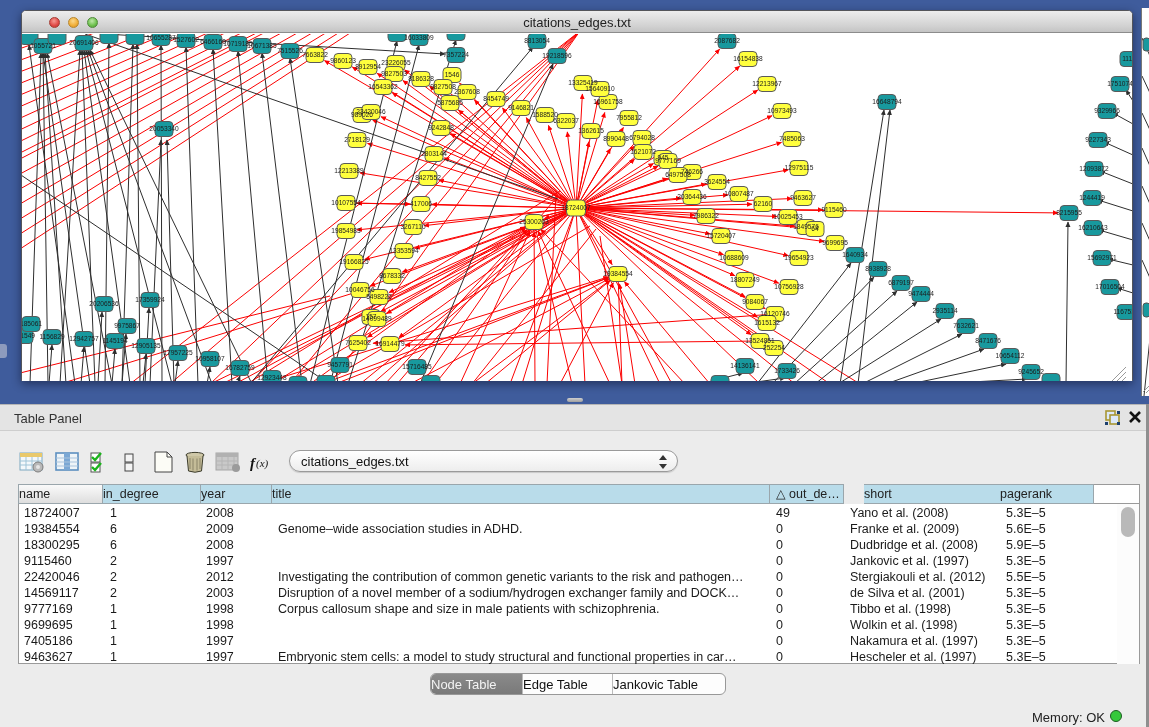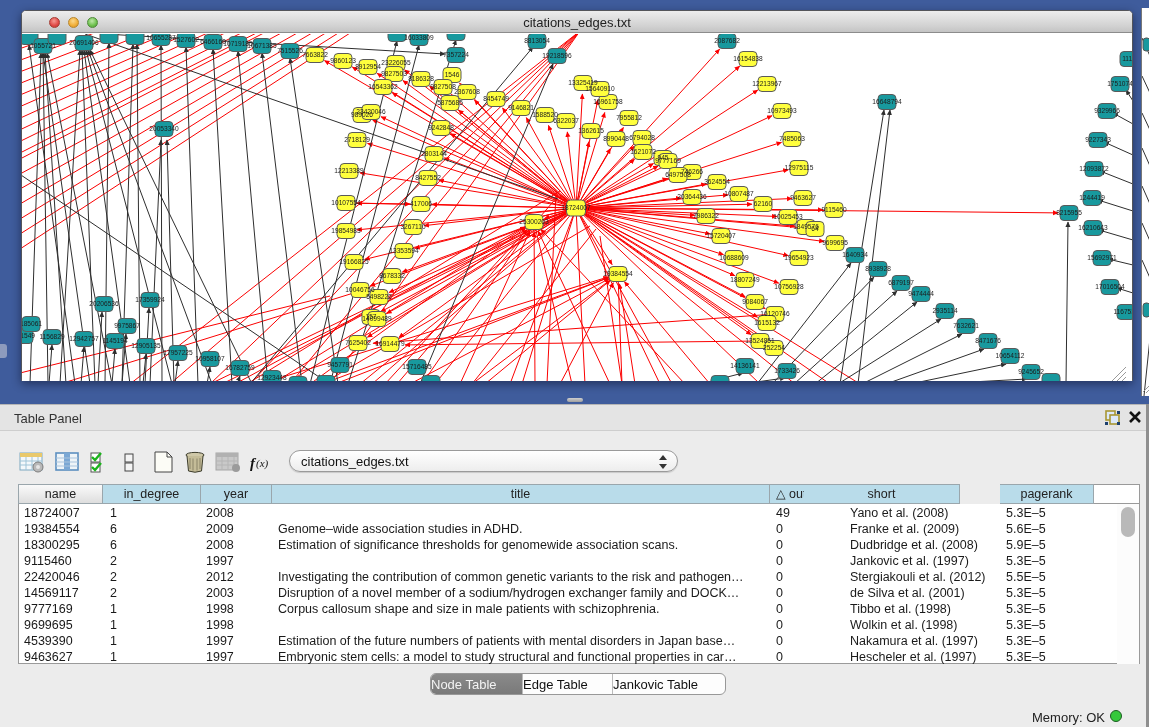--- a/index.html
+++ b/index.html
@@ -12,21 +12,21 @@
 #net{position:absolute;left:0;top:23px;width:1110px;height:347px;background:#fff;overflow:hidden}
 .nl{font-size:6.6px;fill:#1c1c1c;text-anchor:middle}
 .re{stroke:#fb0000;stroke-width:1;fill:none}
 .be{stroke:#2e2e2e;stroke-width:1;fill:none}
 #rwin{position:absolute;left:1141px;top:8px;width:8px;height:388px;background:#fff;border-left:1px solid #777}
 #tp{position:absolute;left:0;top:404px;width:1149px;height:323px;background:#ececec}
 #tpbar{position:absolute;left:0;top:0;width:1149px;height:27px;background:#e4e4e4;border-top:1px solid #b5b5b5;border-bottom:1px solid #cecece}
 #tpbar .t{position:absolute;left:14px;top:6px;font-size:13px;color:#333}
 #combo{position:absolute;left:289px;top:46px;width:389px;height:22px;background:linear-gradient(#ffffff,#ededed);border:1px solid #9a9a9a;border-radius:11px;box-shadow:0 1px 1px rgba(0,0,0,.15)}
 #combo .ct{position:absolute;left:11px;top:3px;font-size:13px;color:#111}
-.hdr{position:absolute;top:484px;height:20px;background:#b9dcea;border:1px solid #9aa6ac;border-left:none;font-size:12.5px;color:#222;text-align:center;line-height:19px}
+.hdr{position:absolute;top:484px;height:20px;background:#b9dcea;border:1px solid #9aa6ac;border-left:none;font-size:12.5px;color:#222;text-align:left;line-height:19px}
 #tblbody{position:absolute;left:18px;top:504px;width:1122px;height:160px;background:#fff;border:1px solid #9a9a9a;border-top:none}
 .row{position:absolute;left:0;height:16px;width:1149px;font-size:12.5px;color:#1a1a1a}
 .row span{position:absolute;top:0;white-space:nowrap}
 #tabs{position:absolute;left:430px;top:673px;height:22px;border:1px solid #989898;border-radius:6px;background:#fdfdfd;font-size:13px;overflow:hidden}
 .seg{float:left;height:22px;line-height:21px;}
 #memo{position:absolute;right:44px;top:710px;font-size:13px;color:#222}
 #grnled{position:absolute;right:27px;top:710px;width:12px;height:12px;border-radius:50%;background:#35c93b;border:1px solid #1d5c22}
 </style></head>
 <body>
 <div id="page">
@@ -612,21 +612,21 @@
           <path d="M5,15 L9,10 L1,10 Z" fill="#333"></path>
   </svg>
  </div>
 </div>
 
  <div class="hdr" style="left:18px;width:85px;background:linear-gradient(#fafafa,#dedede);border-left:1px solid #9aa6ac">name</div>
  <div class="hdr" style="left:103px;width:98px">in_degree</div>
  <div class="hdr" style="left:201px;width:71px">year</div>
  <div class="hdr" style="left:272px;width:498px">title</div>
  <div class="hdr" style="left:770px;width:74px;text-align:left;padding-left:6px">△ out_de…</div>
- <div class="hdr" style="left:804px;width:156px">short</div>
+ <div class="hdr" style="left:864px;width:156px">short</div>
  <div class="hdr" style="left:1000px;width:94px">pagerank</div>
  <div class="hdr" style="left:1094px;width:46px;background:#fff;border-color:#9a9a9a"></div>
  <div id="tblbody"></div>
  <div style="position:absolute;left:1117px;top:504px;width:23px;height:160px;background:#fcfcfc;border-right:1px solid #9a9a9a">
    <div style="position:absolute;left:4px;top:3px;width:14px;height:30px;border-radius:7px;background:#b9b9b9"></div>
  </div>
 <div class="row" style="top:506px">
       <span style="left:24px">18724007</span>
       <span style="left:110px">1</span>
       <span style="left:206px">2008</span>
@@ -640,21 +640,20 @@
       <span style="left:206px">2009</span>
       <span style="left:278px">Genome–wide association studies in ADHD.</span>
       <span style="left:776px">0</span>
       <span style="left:850px">Franke et al. (2009)</span>
       <span style="left:1006px">5.6E–5</span>
     </div>
 <div class="row" style="top:538px">
       <span style="left:24px">18300295</span>
       <span style="left:110px">6</span>
       <span style="left:206px">2008</span>
-      <span style="left:278px">Estimation of significance thresholds for genomewide association scans.</span>
       <span style="left:776px">0</span>
       <span style="left:850px">Dudbridge et al. (2008)</span>
       <span style="left:1006px">5.9E–5</span>
     </div>
 <div class="row" style="top:554px">
       <span style="left:24px">9115460</span>
       <span style="left:110px">2</span>
       <span style="left:206px">1997</span>
       <span style="left:776px">0</span>
       <span style="left:850px">Jankovic et al. (1997)</span>
@@ -689,24 +688,23 @@
     </div>
 <div class="row" style="top:618px">
       <span style="left:24px">9699695</span>
       <span style="left:110px">1</span>
       <span style="left:206px">1998</span>
       <span style="left:776px">0</span>
       <span style="left:850px">Wolkin et al. (1998)</span>
       <span style="left:1006px">5.3E–5</span>
     </div>
 <div class="row" style="top:634px">
-      <span style="left:24px">4539390</span>
+      <span style="left:24px">7405186</span>
       <span style="left:110px">1</span>
       <span style="left:206px">1997</span>
-      <span style="left:278px">Estimation of the future numbers of patients with mental disorders in Japan base…</span>
       <span style="left:776px">0</span>
       <span style="left:850px">Nakamura et al. (1997)</span>
       <span style="left:1006px">5.3E–5</span>
     </div>
 <div class="row" style="top:650px">
       <span style="left:24px">9463627</span>
       <span style="left:110px">1</span>
       <span style="left:206px">1997</span>
       <span style="left:278px">Embryonic stem cells: a model to study structural and functional properties in car…</span>
       <span style="left:776px">0</span>

